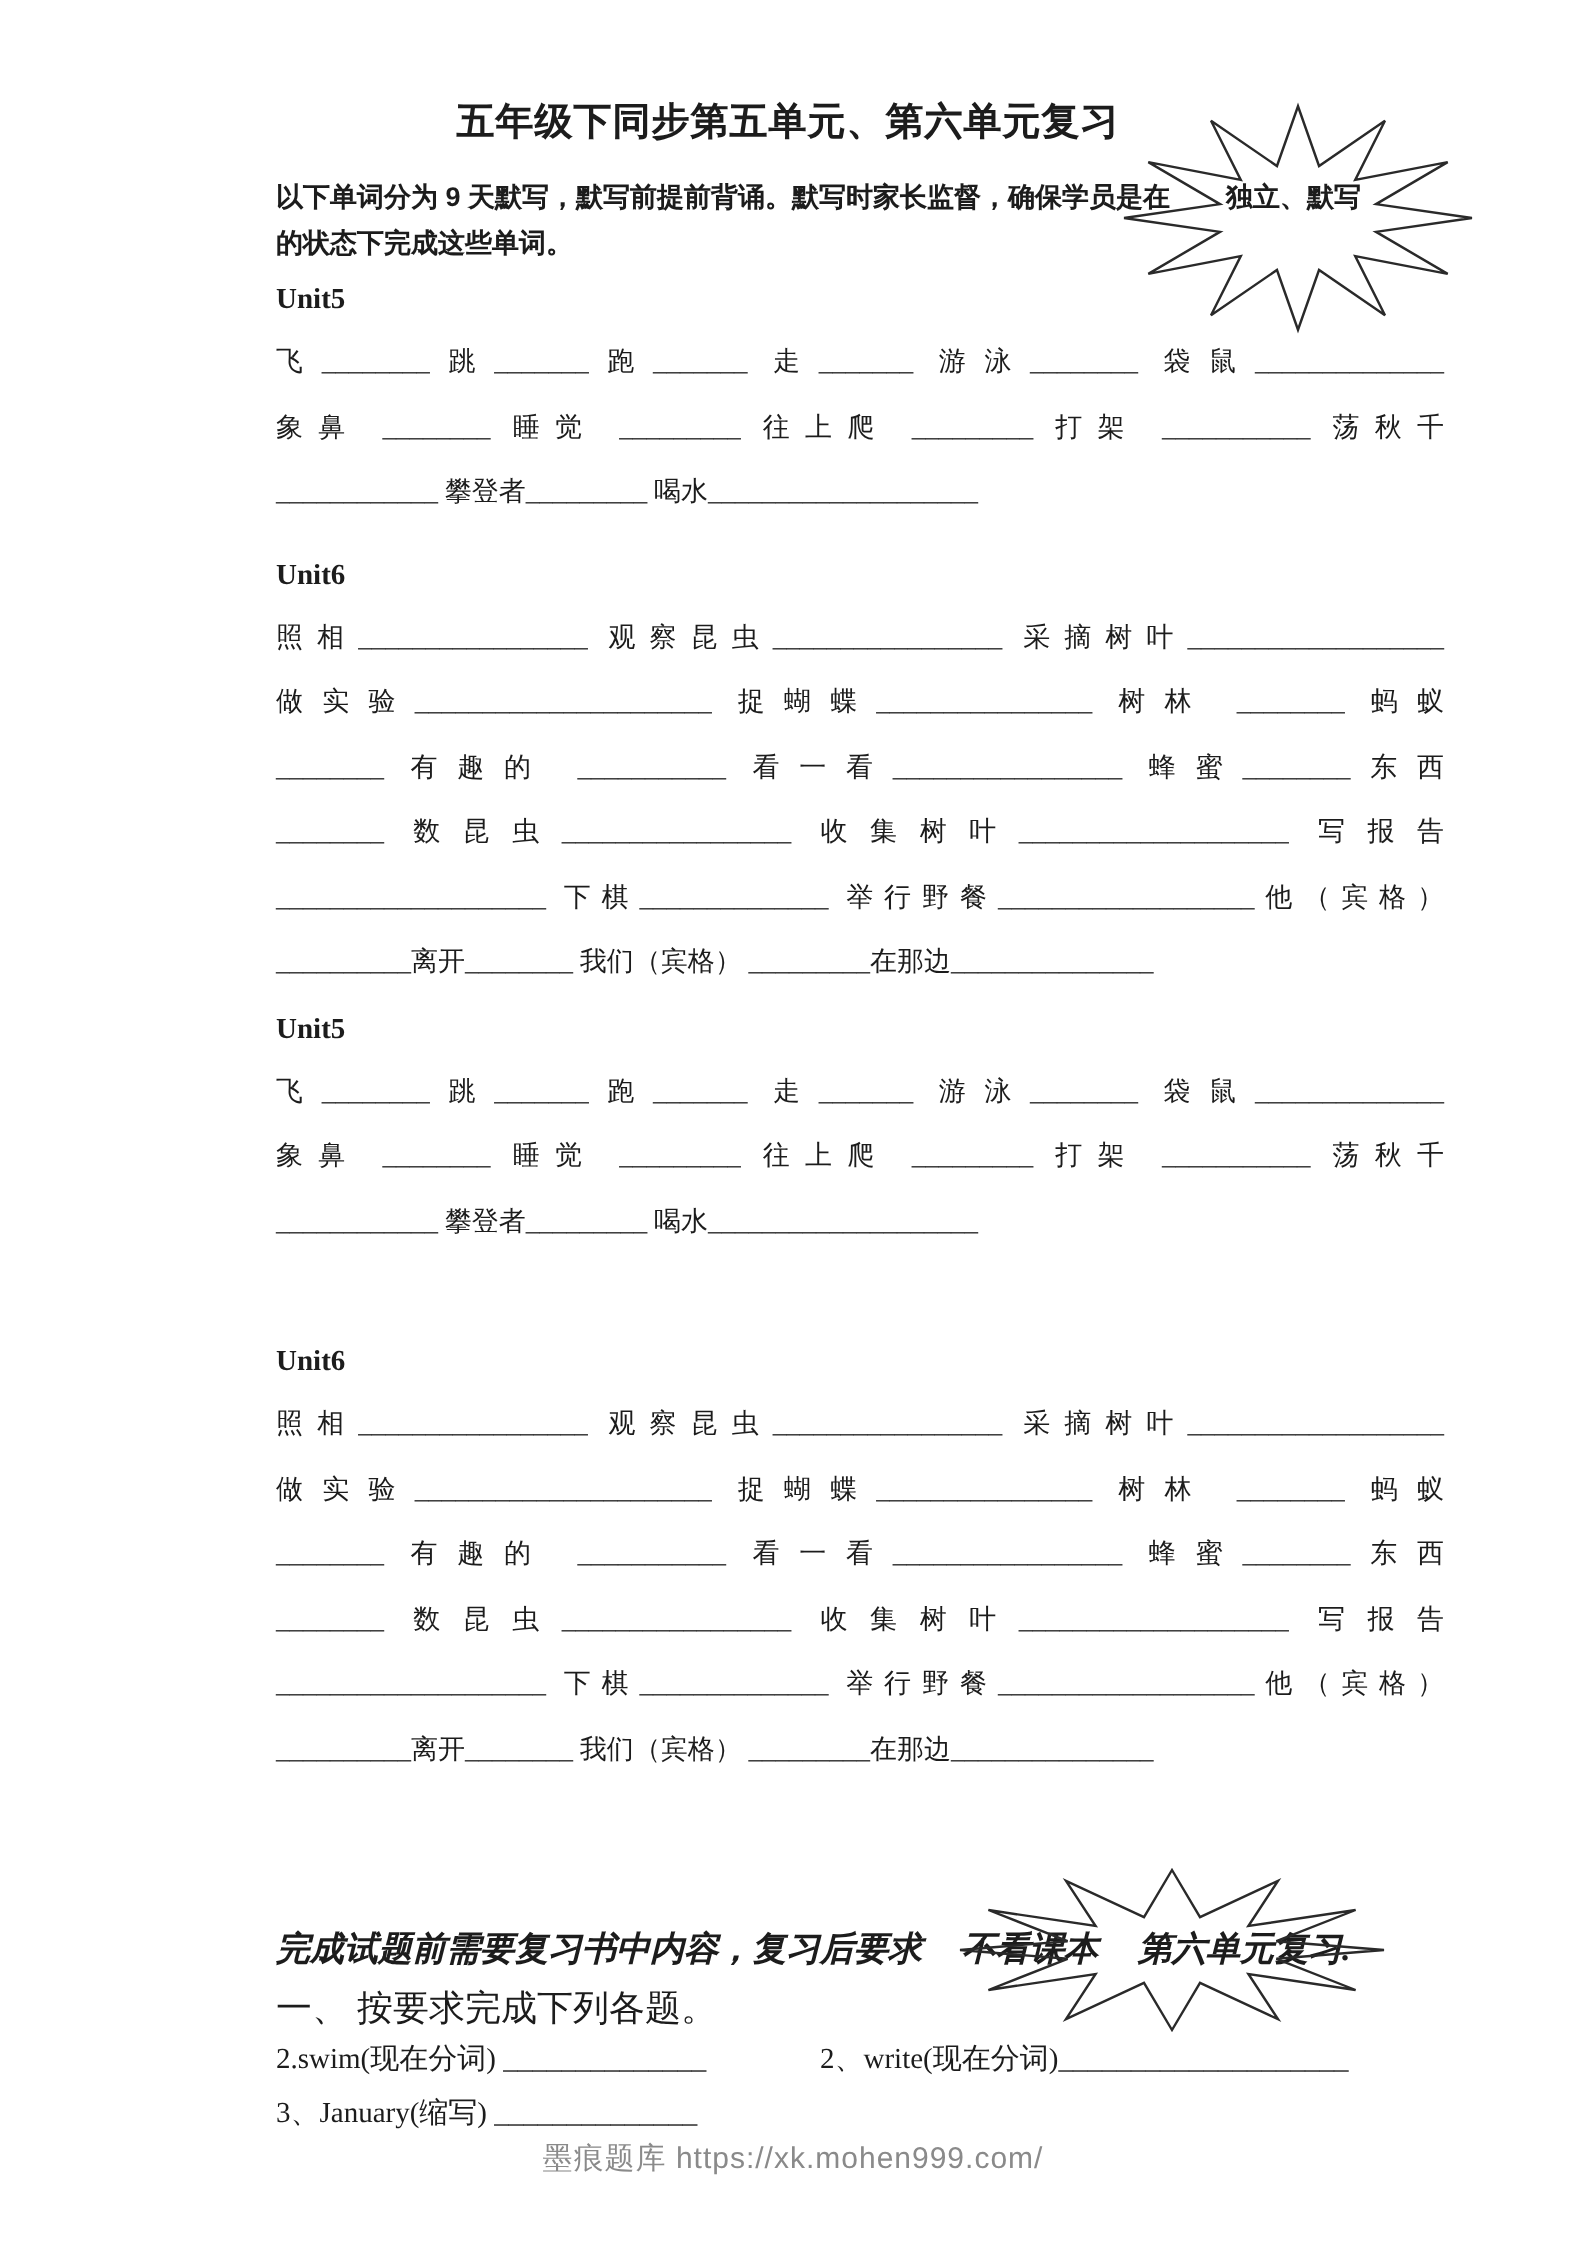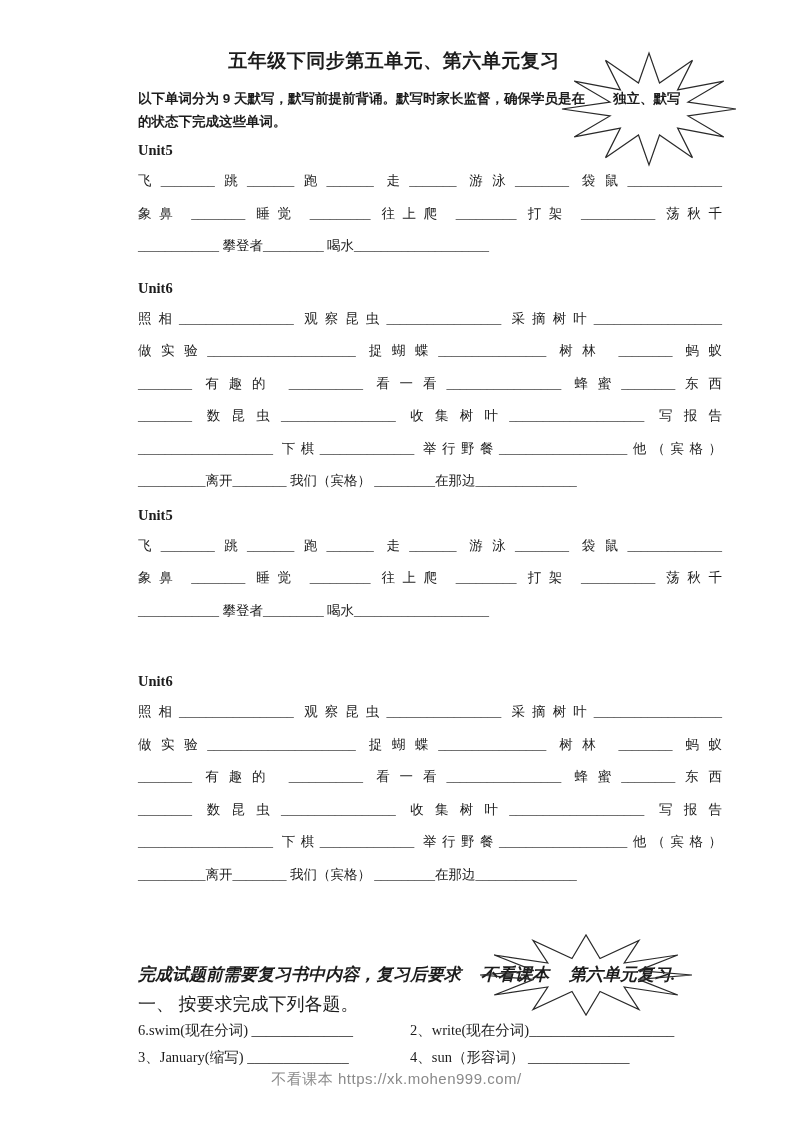--- a/index.html
+++ b/index.html
@@ -92,23 +92,22 @@
     <div class="vline just">________ 数昆虫_________________ 收集树叶____________________ 写报告</div>
     <div class="vline just">____________________ 下棋______________ 举行野餐___________________他（宾格）</div>
     <div class="vline">__________离开________ 我们（宾格） _________在那边_______________</div>
   </div>
 
   <div class="review-notice"><span>完成试题前需要复习书中内容，复习后要求</span><span class="hl">不看课本</span><span>第六单元复习.</span></div>
 
   <div class="section-heading">一、 按要求完成下列各题。</div>
 
   <div class="ex-row">
-    <div class="cell-l">6.swim(现在分词) ______________</div>
+    <div class="cell-l">2.swim(现在分词) ______________</div>
     <div class="cell-r">2、write(现在分词)____________________</div>
   </div>
   <div class="ex-row">
     <div class="cell-l">3、January(缩写) ______________</div>
-    <div class="cell-r">4、sun（形容词） ______________</div>
   </div>
 
 </div>
 
-<div class="footer">不看课本 https://xk.mohen999.com/</div>
+<div class="footer">墨痕题库 https://xk.mohen999.com/</div>
 
 </body></html>

